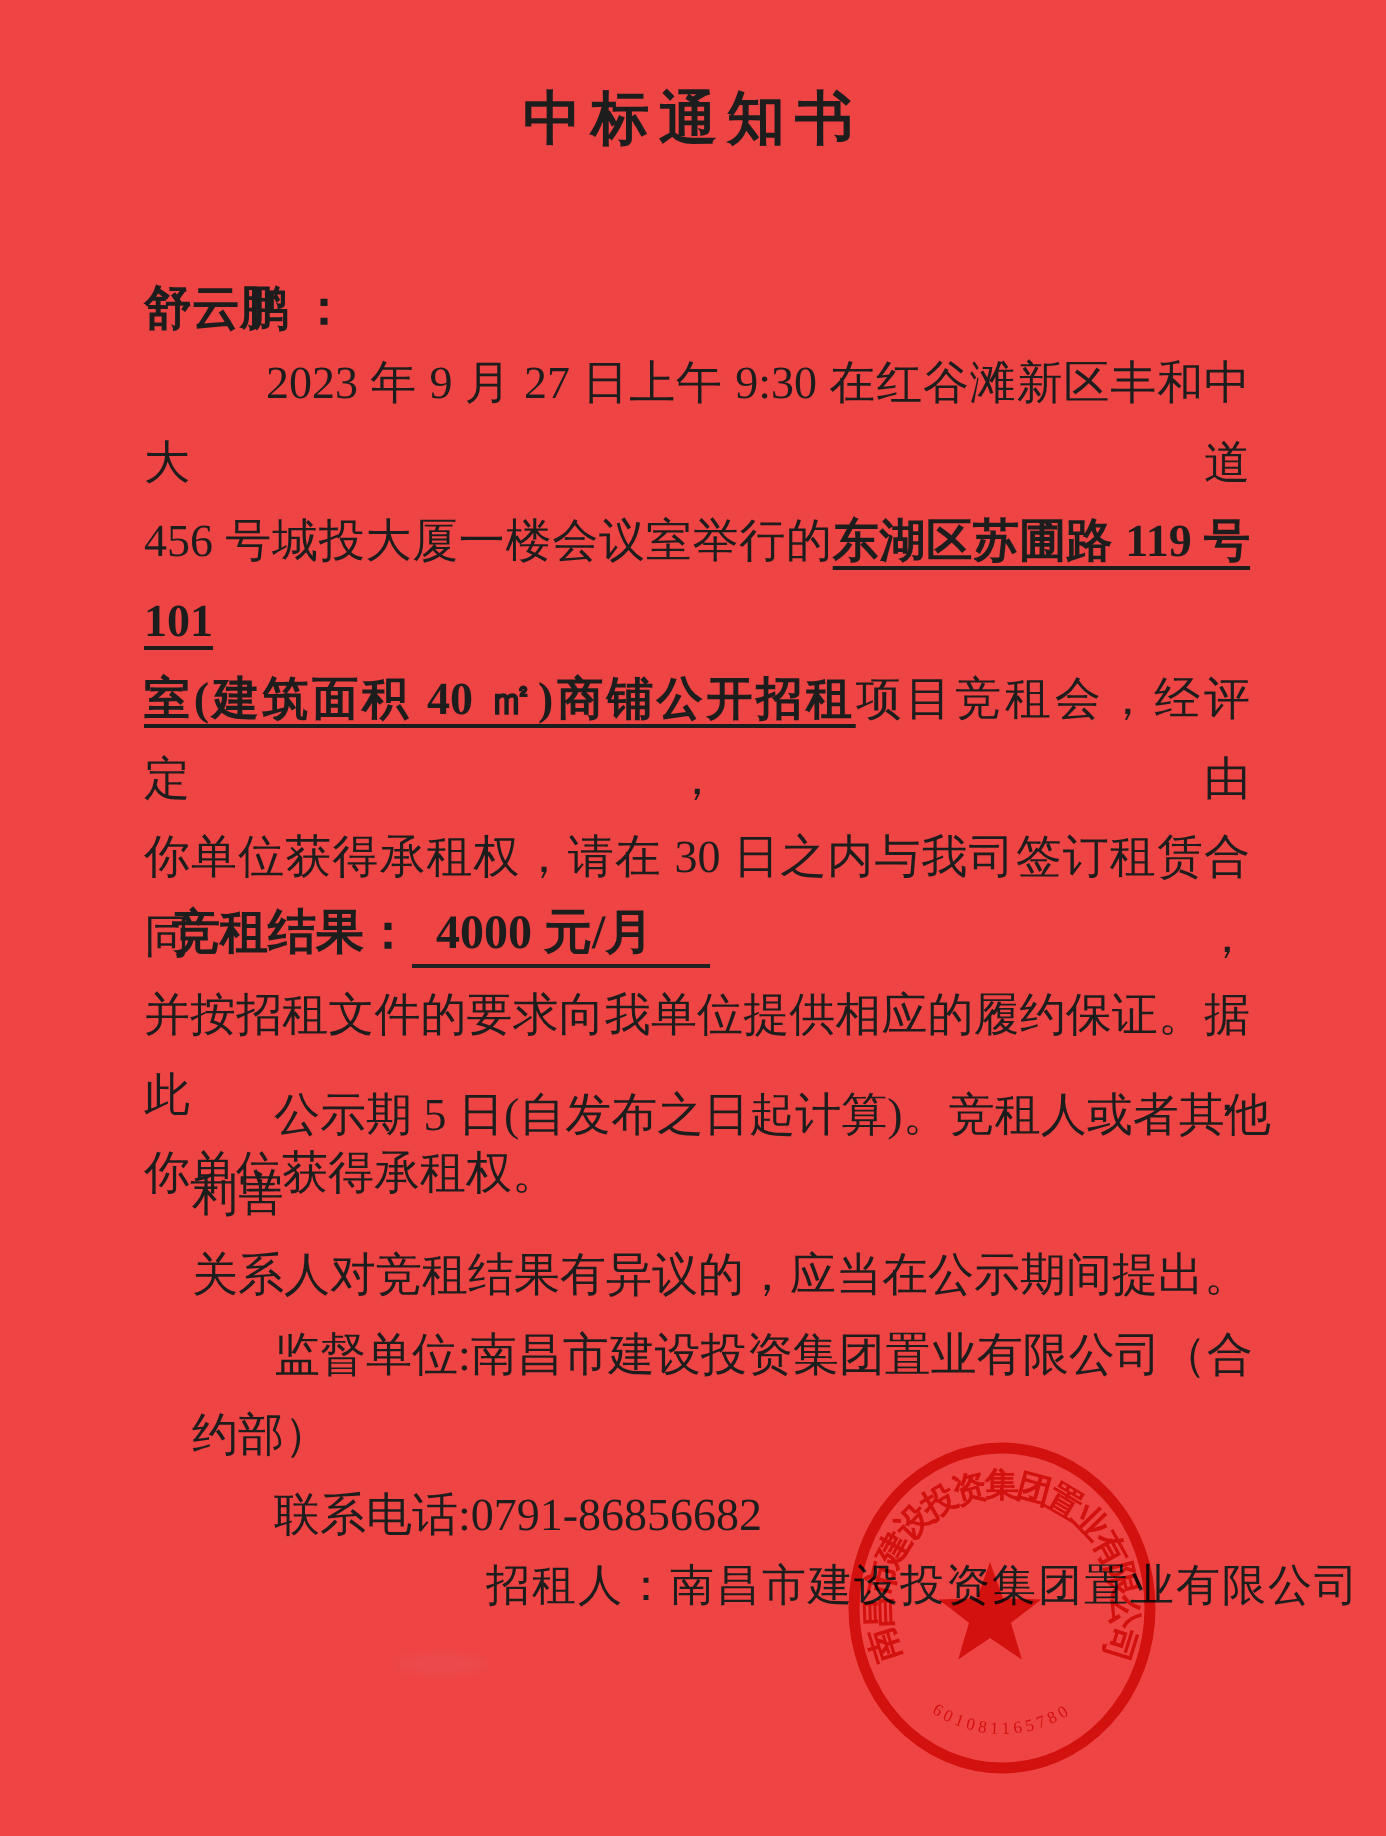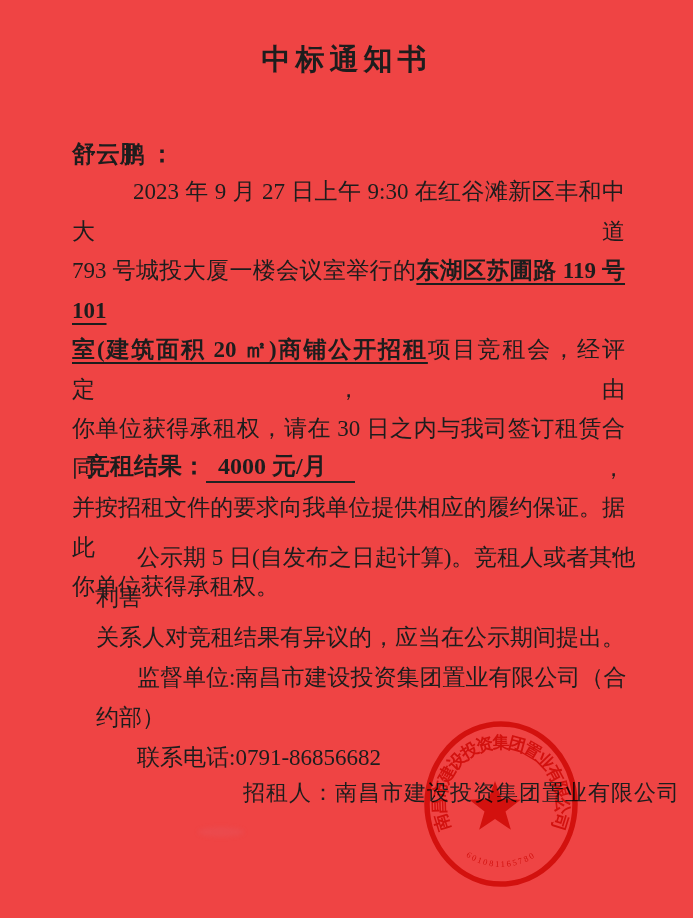--- a/index.html
+++ b/index.html
@@ -88,22 +88,22 @@
 <div class="page">
 
   <div class="doc-title">中标通知书</div>
 
   <div class="salutation">
     <span class="name">舒云鹏</span><span>：</span>
   </div>
 
   <div class="para1">
     <div class="jline indent2">2023 年 9 月 27 日上午 9:30 在红谷滩新区丰和中大道</div>
-    <div class="jline"><span>793 号城投大厦一楼会议室举行的</span><span class="em">东湖区苏圃路 119 号 101</span></div>
-    <div class="jline"><span class="em">室(建筑面积 20 ㎡)商铺公开招租</span><span>项目竞租会，经评定，由</span></div>
+    <div class="jline"><span>456 号城投大厦一楼会议室举行的</span><span class="em">东湖区苏圃路 119 号 101</span></div>
+    <div class="jline"><span class="em">室(建筑面积 40 ㎡)商铺公开招租</span><span>项目竞租会，经评定，由</span></div>
     <div class="jline">你单位获得承租权，请在 30 日之内与我司签订租赁合同，</div>
     <div class="jline">并按招租文件的要求向我单位提供相应的履约保证。据此，</div>
     <div>你单位获得承租权。</div>
   </div>
 
   <div class="result-line">
     <span class="result-label">竞租结果：</span><span class="result-value">4000 元/月</span>
   </div>
 
   <div class="para2">

